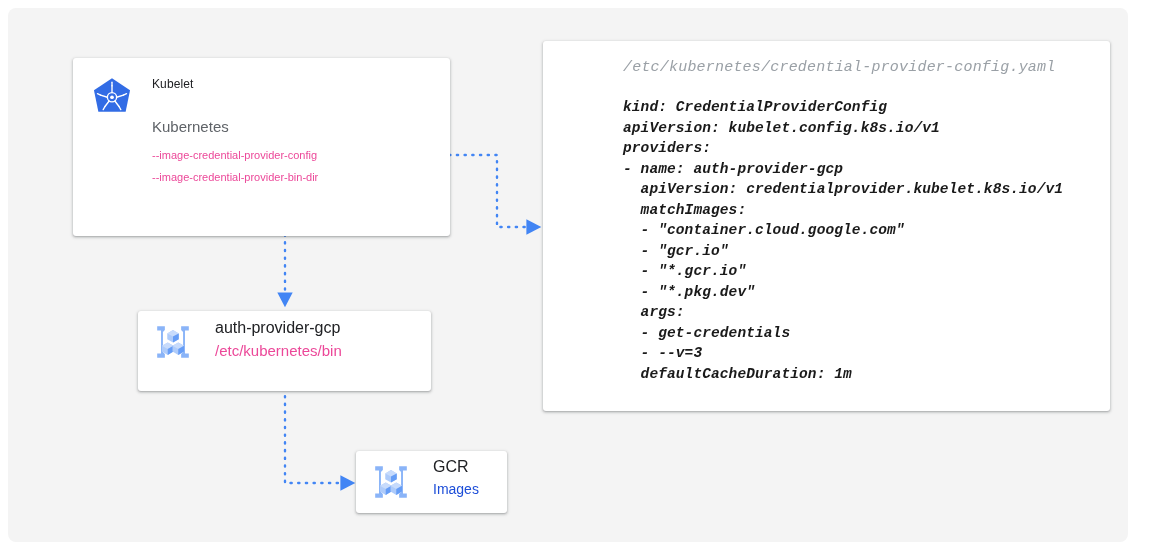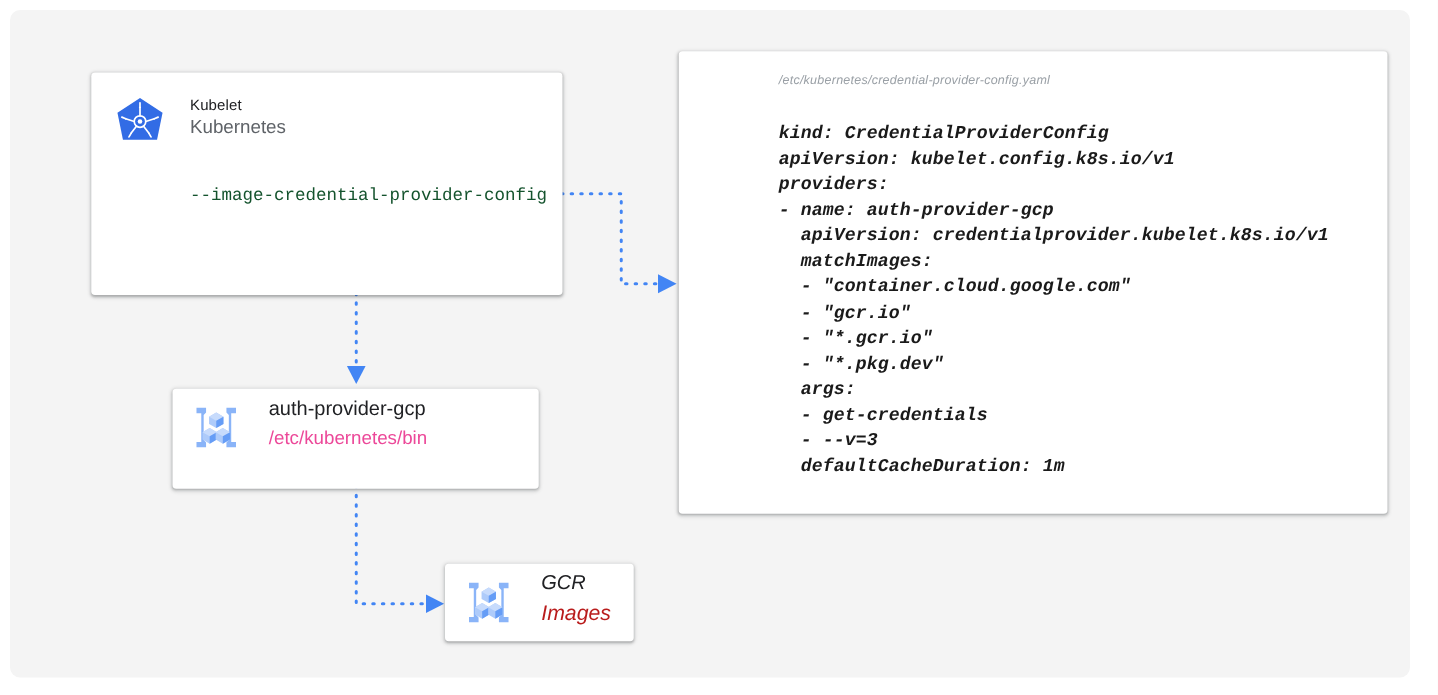--- a/index.html
+++ b/index.html
@@ -52,31 +52,30 @@
     position: absolute;
     left: 79px;
     top: 19px;
     font-size: 12px;
     color: #202124;
     letter-spacing: .1px;
   }
   #kubelet-card .subtitle {
     position: absolute;
     left: 79px;
-    top: 35px;
+    top: 60px;
     font-size: 15px;
     color: #5f6368;
   }
   #kubelet-card .flag-line {
     position: absolute;
     left: 79px;
-    font-size: 14px;
-    color: #14532d;
+    font-size: 11px;
+    color: #ec4899;
     white-space: nowrap;
-    font-family: Liberation Mono, monospace;
   }
   #kubelet-card .flag-1 { top: 91px; }
   #kubelet-card .flag-2 { top: 113px; }
 
   
   #auth-card {
     left: 138px;
     top: 311px;
     width: 293px;
     height: 80px;
@@ -102,58 +101,57 @@
     font-size: 15px;
     color: #ec4899;
   }
 
   
   #gcr-card {
     left: 356px;
     top: 451px;
     width: 151px;
     height: 62px;
-    font-style: italic;
   }
   #gcr-card .gcp-ico {
     position: absolute;
     left: 12px;
     top: 8px;
     width: 46px;
     height: 46px;
   }
   #gcr-card .title {
     position: absolute;
     left: 77px;
     top: 7px;
     font-size: 16px;
     color: #202124;
   }
   #gcr-card .subtitle {
     position: absolute;
     left: 77px;
     top: 30px;
-    font-size: 17px;
-    color: #b91c1c;
+    font-size: 14px;
+    color: #1d4ed8;
   }
 
   
   #code-card {
     left: 543px;
     top: 41px;
     width: 567px;
     height: 370px;
   }
   #code-head {
     position: absolute;
     left: 80px;
     top: 18px;
-    font-family: Liberation Sans, sans-serif;
+    font-family: Liberation Mono, monospace;
     font-style: italic;
-    font-size: 10px;
+    font-size: 15px;
     color: #9aa0a6;
     letter-spacing: .2px;
     white-space: pre;
   }
   #code-body {
     position: absolute;
     left: 80px;
     top: 56px;
     font-family: "Liberation Mono", "DejaVu Sans Mono", monospace;
     font-style: italic;
@@ -218,20 +216,21 @@
           <path d="M66,67 L70,74"></path>
           <path d="M34,67 L30,74"></path>
           <path d="M24,41 L17,38"></path>
         </g>
         <circle cx="50" cy="46" r="4.2" fill="#ffffff"></circle>
       </svg>
     </div>
     <div class="title">Kubelet</div>
     <div class="subtitle">Kubernetes</div>
     <div class="flag-line flag-1">--image-credential-provider-config</div>
+    <div class="flag-line flag-2">--image-credential-provider-bin-dir</div>
   </div>
 
   <div class="card" id="auth-card">
     <div class="gcp-ico">
       <svg viewBox="0 0 48 48" width="46" height="46" xmlns="http://www.w3.org/2000/svg">
         <path d="M15.5,7.5 L7.5,7.5 L7.5,12 L11.5,12 L11.5,36 L7.5,36 L7.5,40.5 L15.5,40.5 L15.5,36.5 L13.5,34.5 L13.5,13.5 L15.5,11.5 Z" fill="#8ab4f8"></path>
         <path d="M32.5,7.5 L40.5,7.5 L40.5,12 L36.5,12 L36.5,36 L40.5,36 L40.5,40.5 L32.5,40.5 L32.5,36.5 L34.5,34.5 L34.5,13.5 L32.5,11.5 Z" fill="#8ab4f8"></path>
         <g>
           <polygon points="24,11.5 30,15 30,21 24,24.5 18,21 18,15" fill="#aecbfa"></polygon>
           <polygon points="24,11.5 30,15 24,18.3 18,15" fill="#c7dbfc"></polygon>

